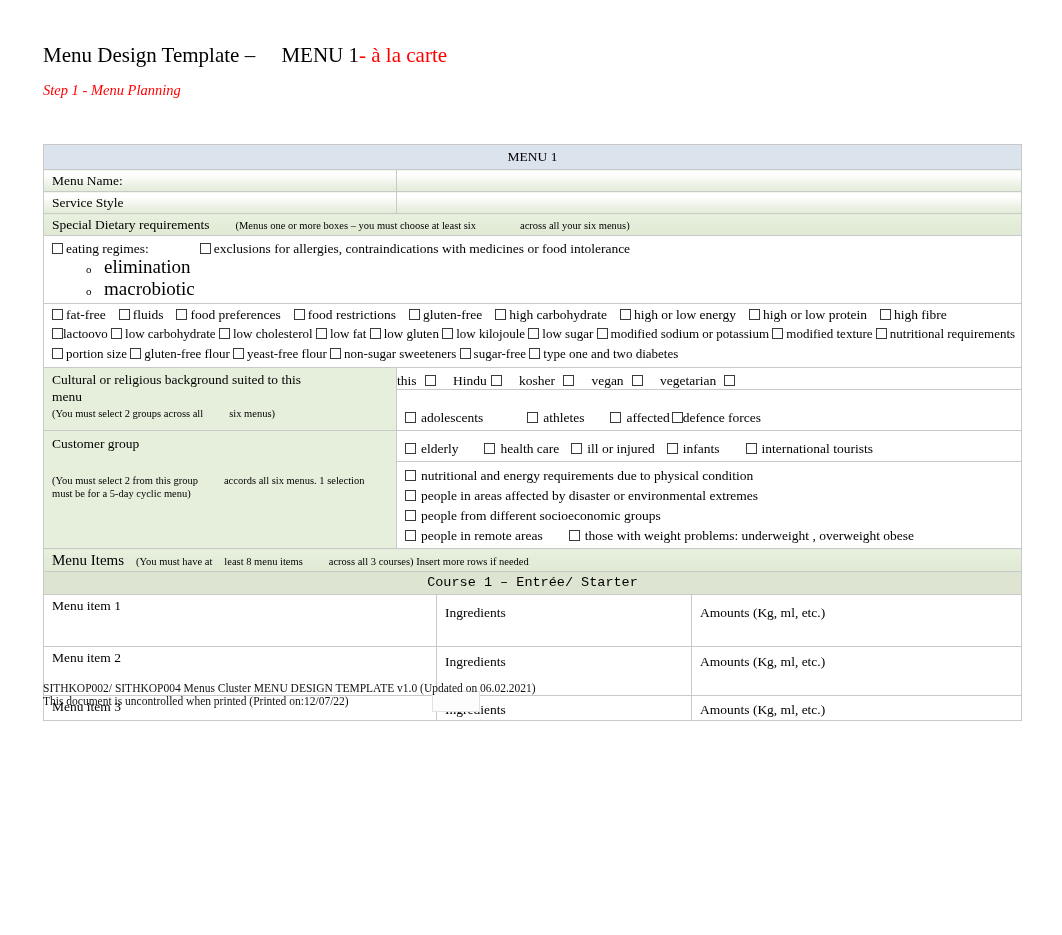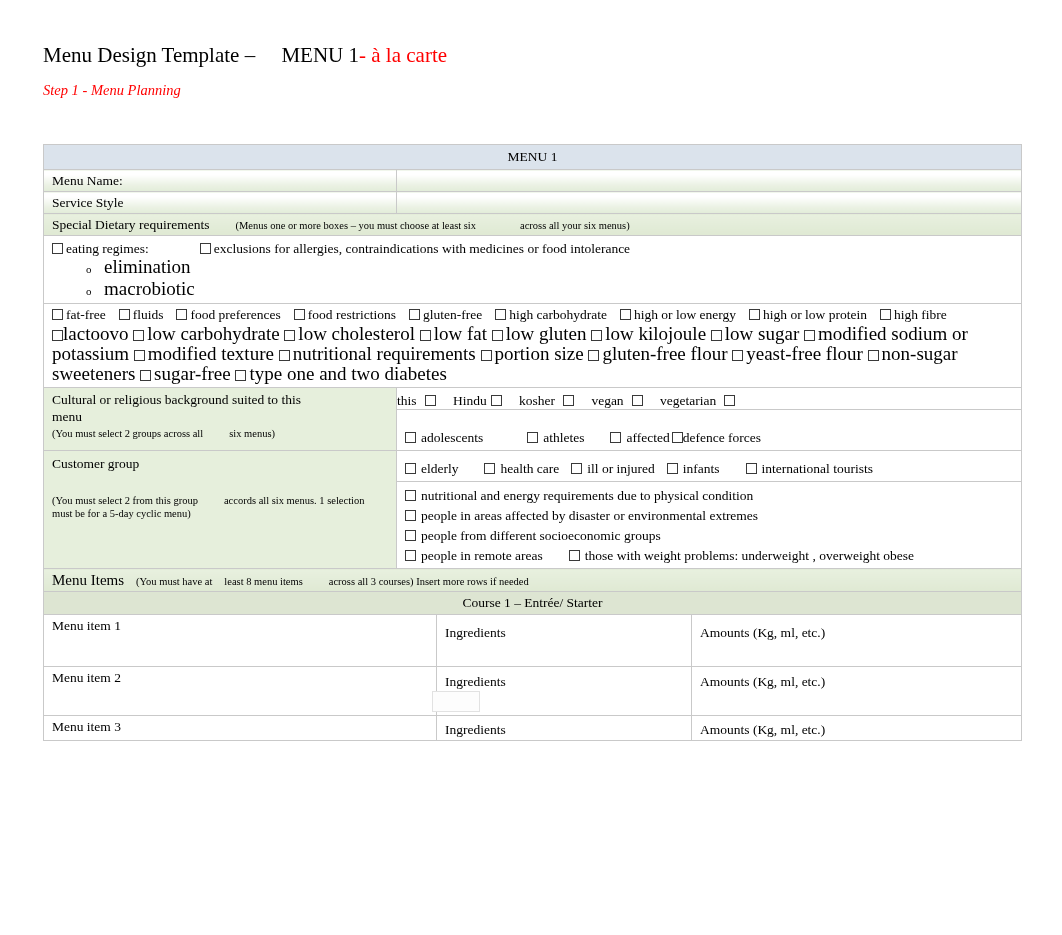--- a/index.html
+++ b/index.html
@@ -110,21 +110,21 @@
     font-size: 13.5px;
   }
   .opt {
     display: inline-block;
     margin-right: 7px;
     white-space: nowrap;
   }
   .opt.tight { margin-right: 1px; }
 
   .wrap-row {
-    font-size: 19px;
+    font-size: 13px;
     line-height: 20px;
   }
 
   ul.sub {
     margin: 0;
     padding: 0 0 0 34px;
     list-style: none;
   }
   ul.sub li {
     line-height: 20px;
@@ -296,21 +296,21 @@
         </td>
       </tr>
 
       <tr>
         <td class="pale-green-band pad" colspan="4" style="white-space:nowrap;padding-top:3px !important;">
           <span class="menuitems-title">Menu Items</span><span class="gap-sm"></span><span class="tiny">(You must have at</span><span class="gap-sm"></span><span class="tiny">least 8 menu items</span><span class="gap-md"></span><span class="tiny">across all 3 courses) Insert more rows if needed</span>
         </td>
       </tr>
 
       <tr>
-        <td class="course-band" colspan="4" style="padding:2px 0 3px 0 !important;">Course 1 – Entrée/ Starter</td>
+        <td class="course-band" colspan="4" style="padding:2px 0 3px 0 !important;font-family:Liberation Mono, monospace;">Course 1 – Entrée/ Starter</td>
       </tr>
 
       <tr>
         <td class="pad cell-blank" colspan="2">Menu item 1</td>
         <td class="pad cell-blank" style="padding-top:9px !important;">Ingredients</td>
         <td class="pad cell-blank" style="padding-top:9px !important;">Amounts (Kg, ml, etc.)</td>
       </tr>
       <tr>
         <td class="pad cell-blank" colspan="2">Menu item 2</td>
         <td class="pad cell-blank" style="padding-top:6px !important;">Ingredients</td>
@@ -319,14 +319,18 @@
       <tr>
         <td class="pad" colspan="2" style="height:18px">Menu item 3</td>
         <td class="pad" style="padding-top:5px !important;">Ingredients</td>
         <td class="pad" style="padding-top:5px !important;">Amounts (Kg, ml, etc.)</td>
       </tr>
     </tbody>
   </table>
 
   <div class="artifact"></div>
 
+  <div class="footer">
+    <div>SITHKOP002/ SITHKOP004 Menus Cluster MENU DESIGN TEMPLATE v1.0 (Updated on 06.02.2021)</div>
+    <div>This document is uncontrolled when printed (Printed on:12/07/22)</div>
+  </div>
 
 </div>
 
 </body></html>

